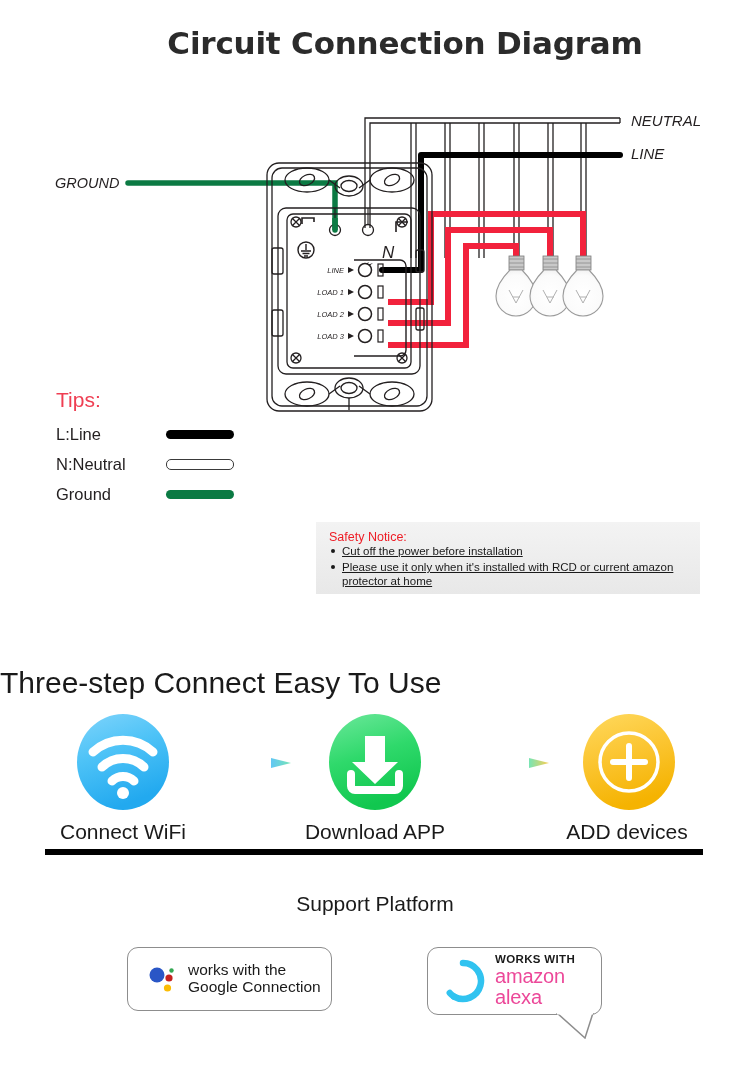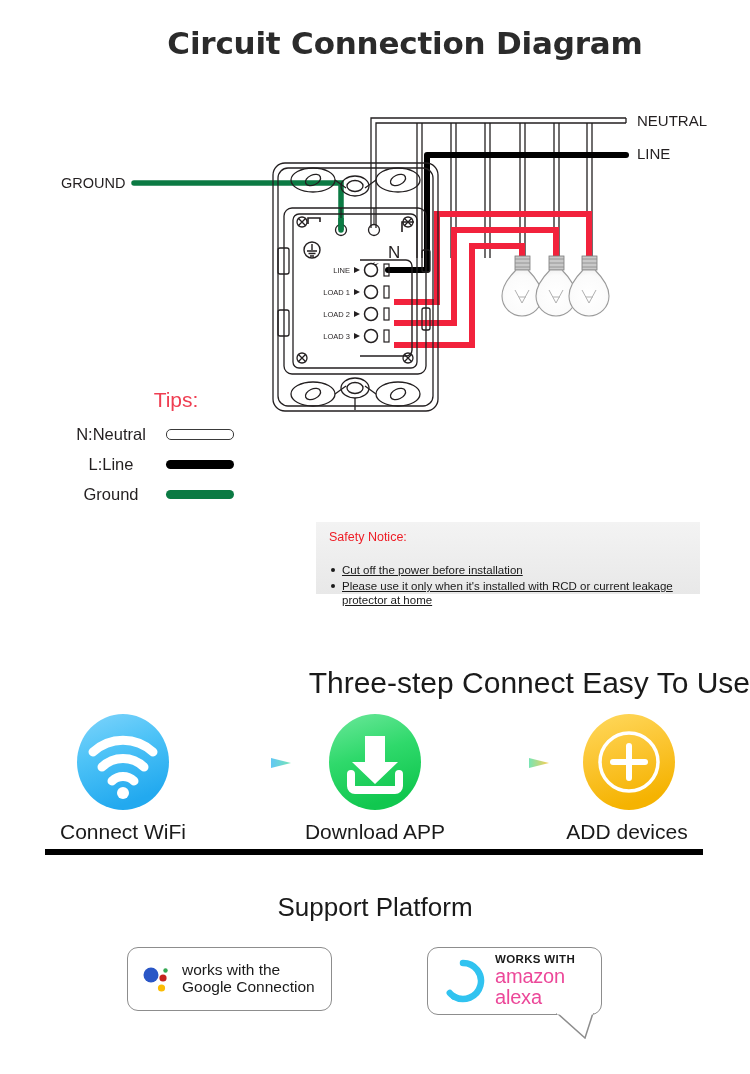--- a/index.html
+++ b/index.html
@@ -18,25 +18,25 @@
     text-align: center;
     font-family: "DejaVu Sans", sans-serif;
     font-weight: bold;
     font-size: 31px;
     letter-spacing: -0.2px;
     color: #2b2b2b;
     margin-left: 30px;
   }
 
   
-  .diagram { position: absolute; left: 16px; top: 100px; width: 600px; height: 330px; }
+  .diagram { position: absolute; left: 10px; top: 100px; width: 600px; height: 330px; font-style: italic; }
   .diagram svg { display: block; }
 
   
-  .tips { position: absolute; left: 56px; top: 388px; width: 240px; text-align: center; }
+  .tips { position: absolute; left: 56px; top: 388px; width: 240px; }
   .tips-title {
     font-size: 21px; color: #ef3e52; margin-bottom: 7px;
     font-family: "Liberation Sans", sans-serif;
   }
   .tips-row {
     display: flex; align-items: center;
     height: 30px;
   }
   .tips-label { font-size: 16.5px; color: #231f20; width: 110px; }
   .swatch { width: 68px; height: 9px; border-radius: 5px; }
@@ -45,66 +45,66 @@
   .swatch.load { background: #f2223c; }
   .swatch.ground { background: #0b7a43; }
 
   
   .safety {
     position: absolute; left: 316px; top: 522px;
     width: 384px; height: 72px;
     background: linear-gradient(180deg,#f3f3f3 0%,#ededed 55%,#e8e8e8 100%);
     padding: 8px 12px 0 13px;
   }
-  .safety-title { color: #ee1c25; font-size: 12.5px; margin-bottom: 19px; }
+  .safety-title { color: #ee1c25; font-size: 12.5px; margin-bottom: 0; }
   .safety-list { list-style: none; }
   .safety-list li {
     position: relative; padding-left: 13px;
     font-size: 11.5px; line-height: 1.22; color: #1a1a1a;
     margin-bottom: 2px;
     text-decoration: underline;
   }
   .safety-list li::before {
     content: ""; position: absolute; left: 2px; top: 5px;
     width: 4px; height: 4px; border-radius: 50%; background: #1a1a1a;
   }
 
   
   .steps-heading {
     position: absolute; left: 0; top: 666px; width: 750px;
-    text-align: right; font-size: 30px; color: #1a1a1a;
+    text-align: left; font-size: 30px; color: #1a1a1a;
     font-family: "Liberation Sans", sans-serif;
   }
   .steps { position: absolute; left: 45px; top: 712px; width: 660px; height: 100px; }
   .step { position: absolute; width: 100px; height: 100px; }
   .step-icon { width: 100px; height: 100px; position: relative; }
   .arrow { position: absolute; top: 44px; height: 14px; width: 120px; }
 
   .steps-labels { position: absolute; left: 0; top: 820px; width: 750px; height: 30px; }
   .steps-labels span {
     position: absolute; font-size: 21px; color: #1a1a1a;
     text-align: center; white-space: nowrap;
   }
   .divider {
     position: absolute; left: 45px; top: 849px; width: 658px; height: 6px;
     background: #000;
   }
 
   
   .support-title {
     position: absolute; left: 0; top: 892px; width: 750px;
-    text-align: center; font-size: 26px; color: #1a1a1a;
+    text-align: center; font-size: 21px; color: #1a1a1a;
   }
   .badges { position: absolute; left: 0; top: 947px; width: 750px; height: 110px; }
   .badge {
     position: absolute; background: #fff;
     border: 1.5px solid #8d8d8d; border-radius: 11px;
     display: flex; align-items: center;
   }
-  .badge-google { left: 127px; top: 0; width: 205px; height: 64px; padding-left: 13px; }
+  .badge-google { left: 127px; top: 0; width: 205px; height: 64px; padding-left: 19px; }
   .badge-alexa  { left: 403px; top: 0; width: 175px; height: 68px; padding-left: 12px; margin-left: 24px; }
   .badge-text { font-size: 15.5px; line-height: 1.08; color: #1a1a1a; }
   .badge-text .small { font-size: 11.5px; letter-spacing: 0.35px; font-weight: bold; color: #1a1a1a; }
   .badge-text .big { font-size: 20px; color: #ec4899; letter-spacing: -0.2px; }
   .g-logo { width: 30px; height: 30px; position: relative; margin-right: 11px; flex: 0 0 30px; }
   .alexa-ring { width: 46px; height: 46px; margin-right: 9px; flex: 0 0 46px; }
   .alexa-tail {
     position: absolute; left: 555px; top: 66px; width: 40px; height: 26px;
   }
 </style>
@@ -276,38 +276,38 @@
       <path d="M566,190 l7,13 l7,-13 M570,197 h7" fill="none" stroke="#b0b0b0" stroke-width="1"></path>
     </g>
   </g>
 </svg>
 </div>
 
 <div class="tips">
   <div class="tips-title">Tips:</div>
 
   <div class="tips-row">
+    <span class="tips-label">L:Line</span>
+    <span class="swatch line"></span>
+  </div>
+  <div class="tips-row">
     <span class="tips-label">N:Neutral</span>
     <span class="swatch neutral"></span>
-  </div>
-  <div class="tips-row">
-    <span class="tips-label">L:Line</span>
-    <span class="swatch line"></span>
   </div>
   <div class="tips-row">
     <span class="tips-label">Ground</span>
     <span class="swatch ground"></span>
   </div>
 </div>
 
 <div class="safety">
   <div class="safety-title">Safety Notice:</div>
   <ul class="safety-list">
     <li>Cut off the power before installation</li>
-    <li>Please use it only when it's installed with RCD or current leakage protector at home</li>
+    <li>Please use it only when it's installed with RCD or current amazon protector at home</li>
   </ul>
 </div>
 
 <div class="steps-heading">Three-step Connect Easy To Use</div>
 
 <div class="steps">
 
   <div class="step" style="left:28px;top:0;">
     <svg class="step-icon" viewBox="0 0 100 100">
       <defs>

